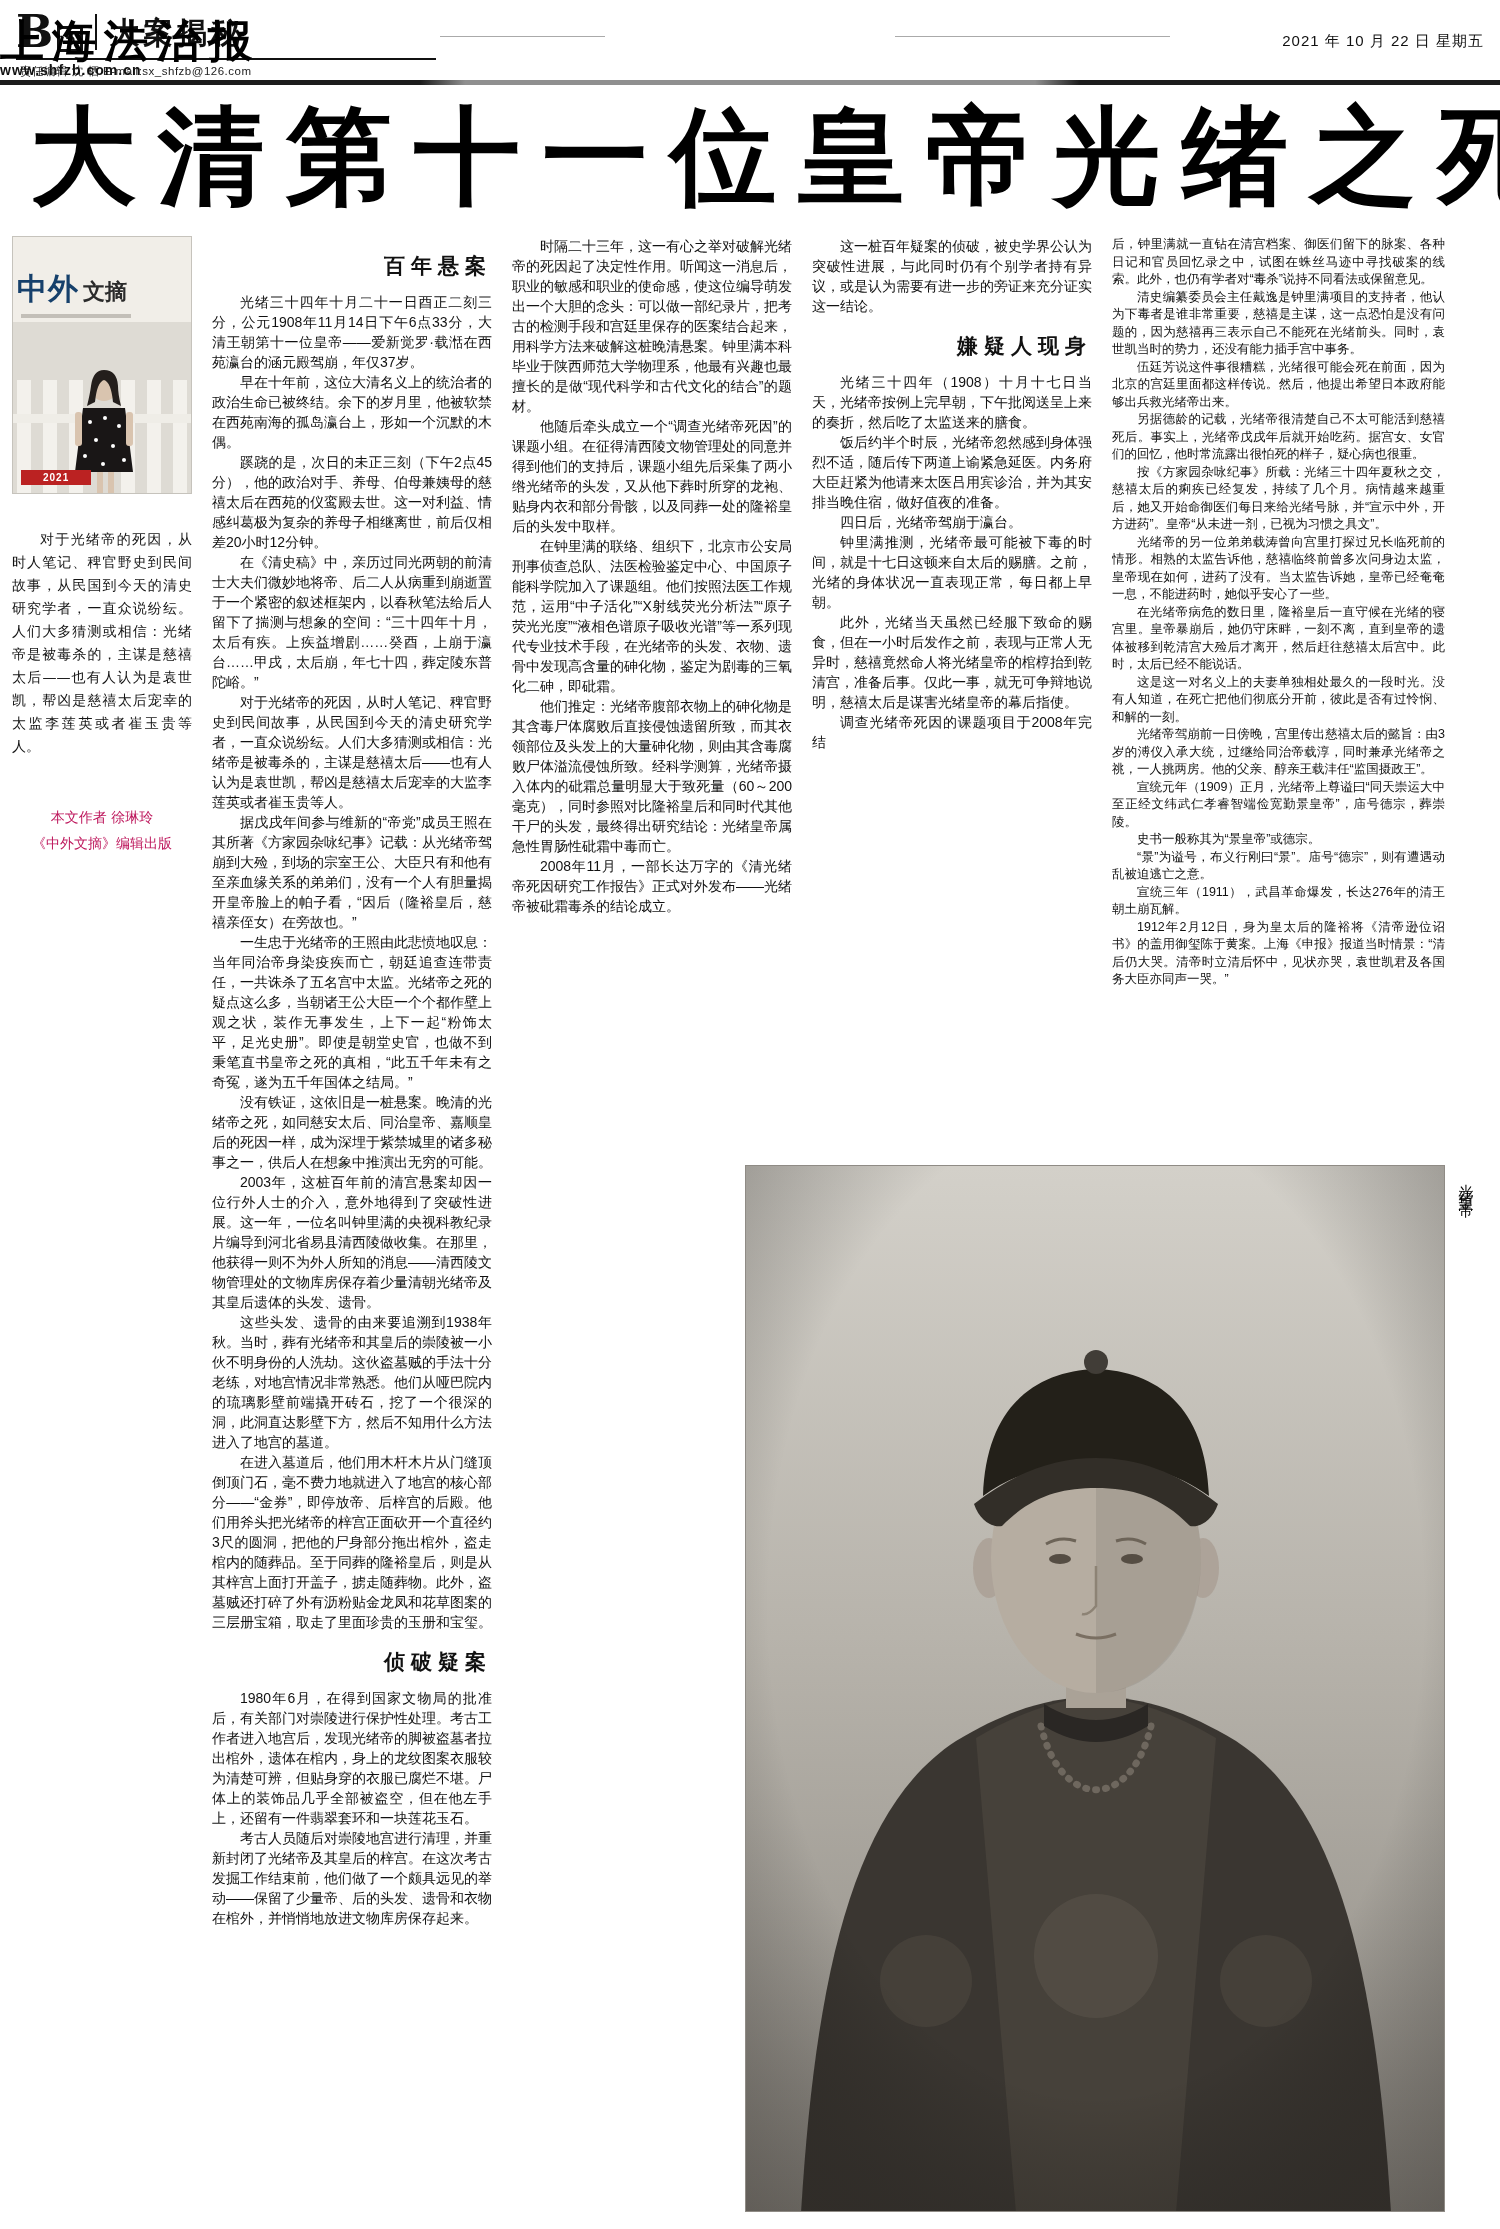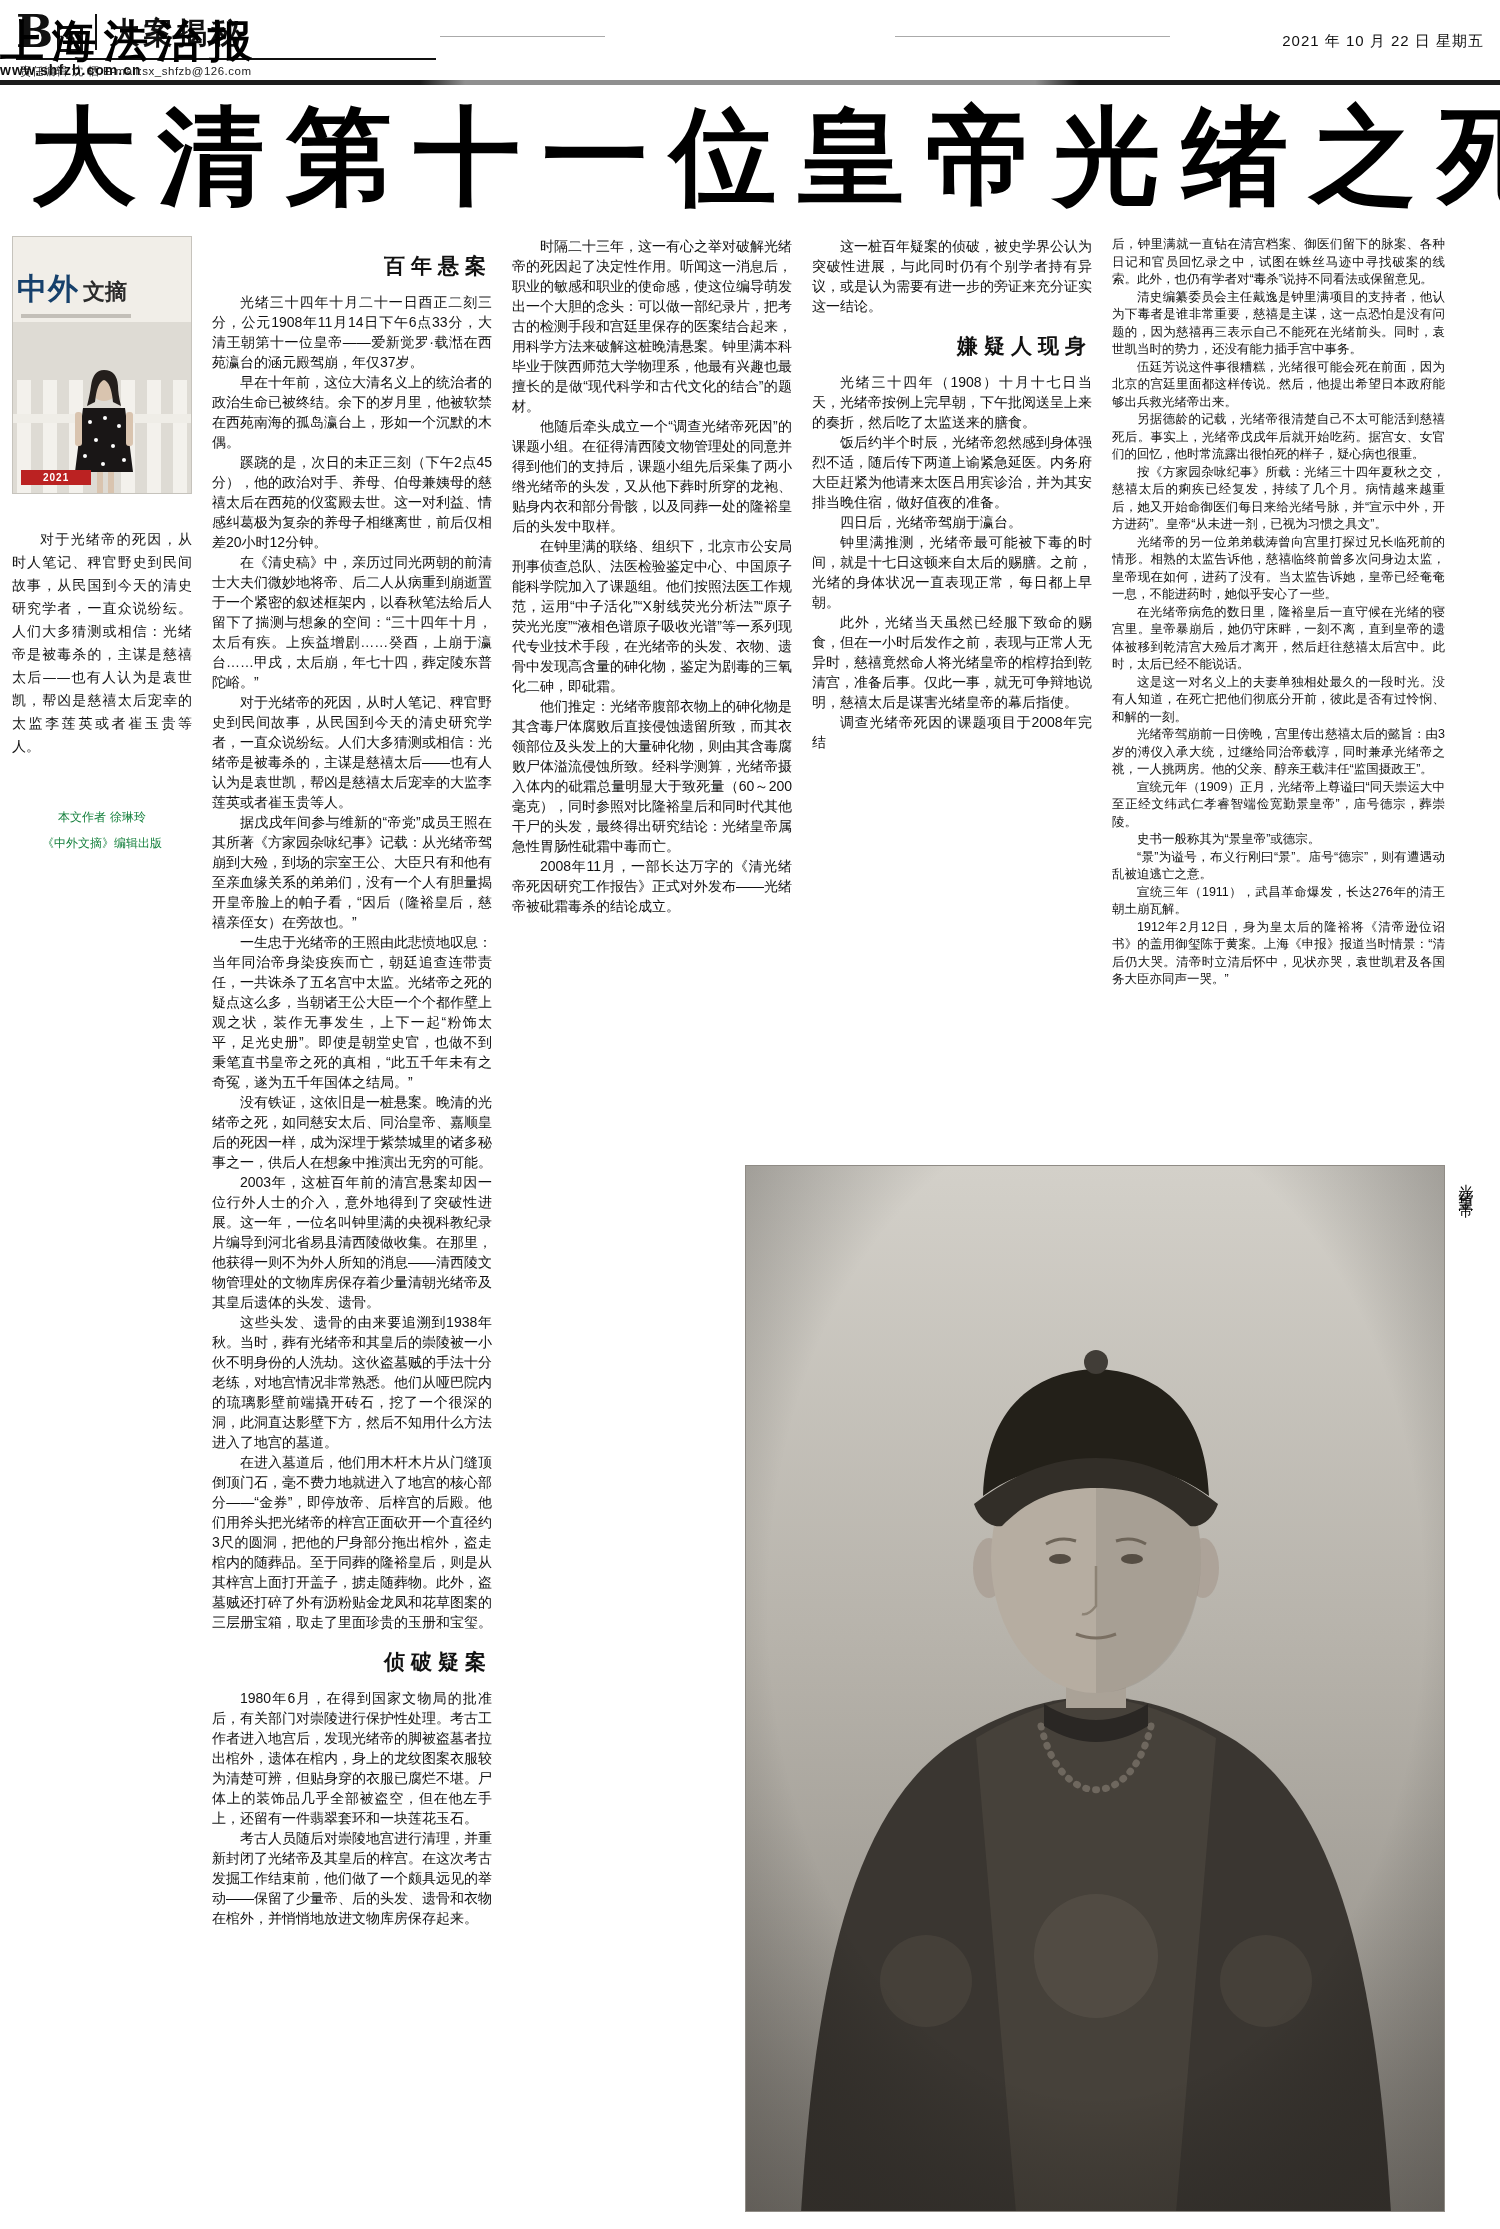--- a/index.html
+++ b/index.html
@@ -48,21 +48,21 @@
   .cover{width:180px;height:258px;border:1px solid #c6c3bc;background:#f1eee8;position:relative;overflow:hidden;}
   .cover-brand{padding:8px 4px 2px;display:flex;align-items:baseline;gap:4px;margin-top:24px;}
   .brand-main{font-family:"DejaVu Serif",serif;font-size:30px;font-weight:900;color:#16406b;letter-spacing:1px;}
   .brand-sub{font-family:"DejaVu Serif",serif;font-size:22px;font-weight:600;color:#2b2b2b;}
   .cover-slogan-bar{margin:2px 8px 4px;width:110px;height:4px;background:#c3bfb8;}
   .cover-badge{position:absolute;left:8px;bottom:8px;background:#bb2222;color:#fff;
                font-size:10px;font-weight:bold;padding:2px 22px;letter-spacing:1px;}
   .intro{margin-top:34px;font-family:"DejaVu Serif",serif;font-size:14px;line-height:23px;
          text-align:justify;text-indent:2em;color:#141414;}
   .byline{margin-top:46px;text-align:center;font-family:"DejaVu Serif",serif;
-          font-size:12px;line-height:26px;color:#15803d;}
+          font-size:14px;line-height:26px;color:#be185d;}
 
   
   .photo{position:absolute;left:745px;top:1165px;width:700px;height:1047px;border:1px solid #8f8b85;overflow:hidden;}
   .photo svg{display:block;}
   .photo-caption{position:absolute;left:1456px;top:1172px;writing-mode:vertical-rl;
                  font-size:15px;letter-spacing:6px;color:#000;font-family:"Liberation Sans",sans-serif;}
 </style>
 </head>
 <body>
 

